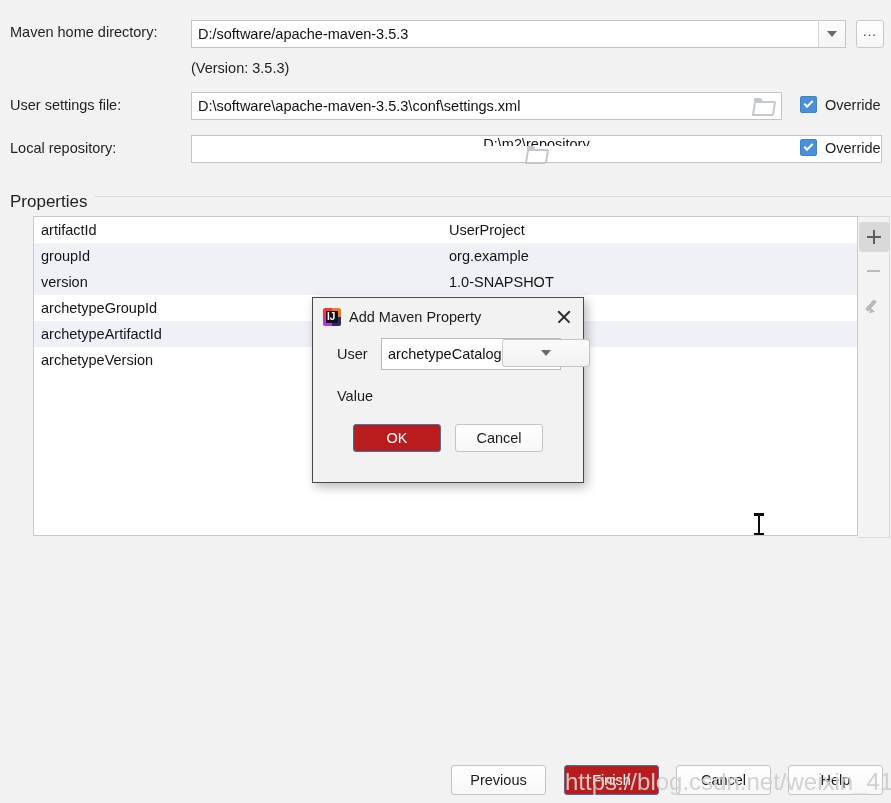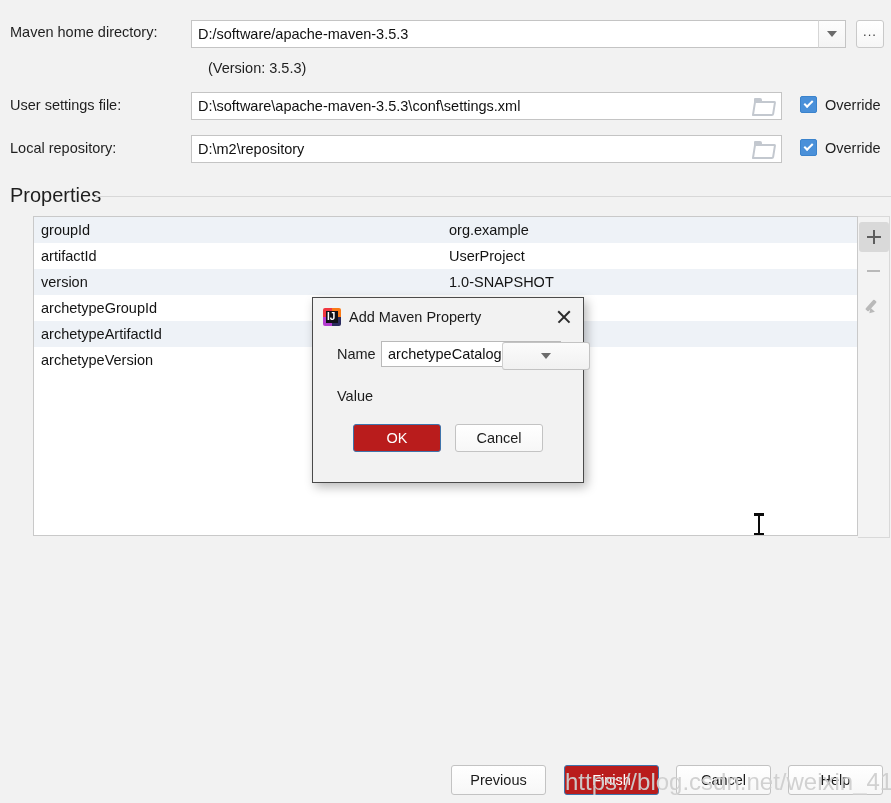--- a/index.html
+++ b/index.html
@@ -82,23 +82,23 @@
   .cbx .tick{
     width:9px;height:5px;
     border-left:2.2px solid #fff;
     border-bottom:2.2px solid #fff;
     transform:rotate(-45deg) translate(1px,-1px);
   }
 
   
   #props-group { position:absolute; left:0; top:184px; width:891px; }
   #props-caption {
-    position:absolute; left:10px; top:0px;
+    position:absolute; left:10px; top:8px;
     background:#f2f2f2; padding:0 6px 0 0;
-    font-size:20px; color:#1f1f1f;
+    font-size:17px; color:#1f1f1f;
   }
   #props-line {
     position:absolute; left:95px; top:12px; right:0; height:1px; background:#d8d8d8;
   }
 
   #props-table-wrap{
     position:absolute; left:33px; top:32px;
     width:825px; height:320px;
     border:1px solid #c9c9c9;
     background:#fff;
@@ -178,21 +178,21 @@
   }
   #modal-close:before,#modal-close:after{
     content:"";position:absolute;left:3px;top:10px;width:16px;height:1.6px;background:#2b2b2b;
   }
   #modal-close:before{transform:rotate(45deg);}
   #modal-close:after{transform:rotate(-45deg);}
 
   .m-row{ display:flex; align-items:center; padding-left:24px; height:32px; }
   .m-lbl{ width:44px; font-size:14.5px; color:#1d1d1d;}
   .m-combo{
-    display:flex; height:26px; width:180px;
+    display:flex; height:32px; width:180px;
     border:1px solid #b9b9b9; background:#fff;
   }
   .m-combo .v{flex:1; display:flex;align-items:center;padding-left:6px;font-size:14.5px;color:#111;}
   .m-combo .btn{
     width:26px;border-left:1px solid #cfcfcf;
     background:linear-gradient(#fbfbfb,#f1f1f1);
     display:flex;align-items:center;justify-content:center;
   }
   .m-input{
     width:180px;height:27px;
@@ -241,63 +241,63 @@
 <div class="textfield" style="position:absolute; left:191px; top:20px; width:628px;">
   <span class="val">D:/software/apache-maven-3.5.3</span>
 </div>
 <div class="combo-arrow" style="position:absolute; left:818px; top:20px;">
   <span class="tri-down"></span>
 </div>
 <div class="ellipsis-btn" style="position:absolute; left:856px; top:20px;">
   <span>...</span>
 </div>
 
-<div class="row" style="left:191px; top:60px;margin-left:17px;">
+<div class="row" style="left:191px; top:60px;">
   <span class="lbl">(Version: 3.5.3)</span>
 </div>
 
 <div class="row" style="left:10px; top:97px;">
   <span class="lbl">User settings file:</span>
 </div>
 <div class="textfield" style="position:absolute; left:191px; top:92px; width:591px;">
   <span class="val">D:\software\apache-maven-3.5.3\conf\settings.xml</span>
   <span class="folder-ico"></span>
 </div>
 <div class="row" style="left:800px; top:96px; gap:8px;">
   <span class="cbx">
       <span class="tick"></span>
     </span>
   <span class="lbl">Override</span>
 </div>
 
 <div class="row" style="left:10px; top:140px;">
   <span class="lbl">Local repository:</span>
 </div>
-<div class="textfield" style="position:absolute; left:191px; top:135px; width:591px;">
+<div class="textfield" style="position:absolute; left:191px; top:135px; width:691px;flex-direction:column;">
   <span class="val">D:\m2\repository</span>
   <span class="folder-ico"></span>
 </div>
 <div class="row" style="left:800px; top:139px; gap:8px;">
   <span class="cbx">
       <span class="tick"></span>
     </span>
   <span class="lbl">Override</span>
 </div>
 
 <div id="props-group">
   <div id="props-caption">Properties</div>
   <div id="props-line"></div>
   <div id="props-table-wrap">
+    <div class="trow">
+      <span class="tkey">artifactId</span>
+      <span class="tval">UserProject</span>
+    </div>
     <div class="trow alt">
       <span class="tkey">groupId</span>
       <span class="tval">org.example</span>
-    </div>
-    <div class="trow">
-      <span class="tkey">artifactId</span>
-      <span class="tval">UserProject</span>
     </div>
     <div class="trow alt">
       <span class="tkey">version</span>
       <span class="tval">1.0-SNAPSHOT</span>
     </div>
     <div class="trow">
       <span class="tkey">archetypeGroupId</span>
       <span class="tval">.archetypes</span>
     </div>
     <div class="trow alt">
@@ -337,21 +337,21 @@
         <span class="q3"></span>
         <span class="q4"></span>
       <span class="blk"></span>
       <span class="letter">IJ</span>
     </span>
     <span id="modal-title">Add Maven Property</span>
     <span id="modal-close"></span>
   </div>
 
   <div class="m-row" style="margin-top:2px;">
-    <span class="m-lbl">Name</span>
+    <span class="m-lbl">User</span>
     <span class="m-combo">
       <span class="v">archetypeCatalog</span>
       <span class="btn">
         <span class="tri-down"></span>
       </span>
     </span>
   </div>
 
   <div class="m-row" style="margin-top:10px;">
     <span class="m-lbl">Value</span>

